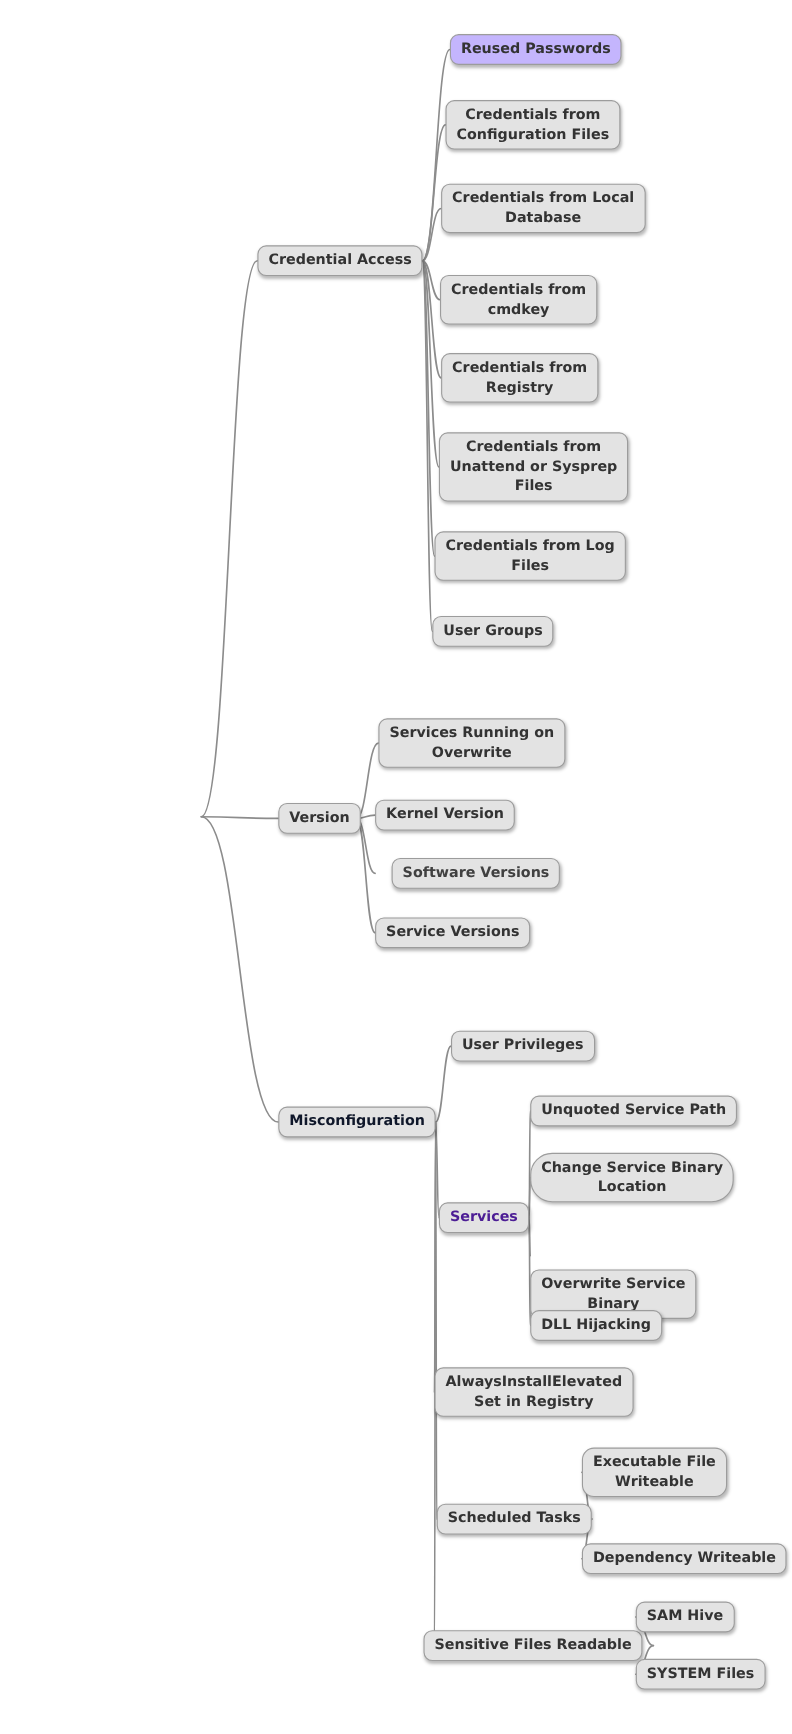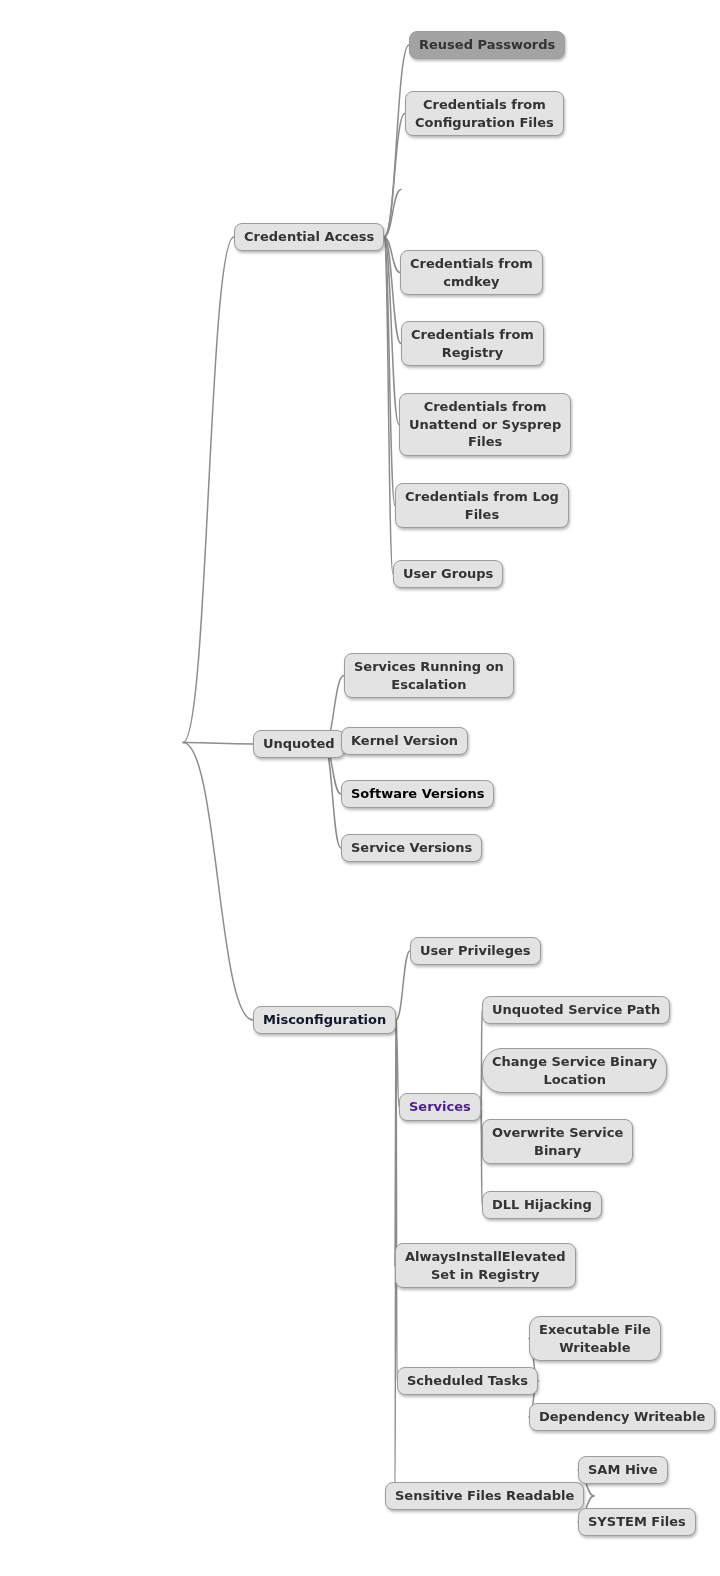--- a/index.html
+++ b/index.html
@@ -80,50 +80,52 @@
       <path d="M 481 1107 C 481.5 1107, 481.5 1070.5, 482 1070.5" class="edge" stroke="#8c8c8c"></path>
       <path d="M 481 1107 C 481.5 1107, 481.5 1141.5, 482 1141.5" class="edge" stroke="#8c8c8c"></path>
       <path d="M 481 1107 C 481.5 1107, 481.5 1205, 482 1205" class="edge" stroke="#8c8c8c"></path>
       <path d="M 538 1381 C 533.5 1381, 533.5 1338.5, 529 1338.5" class="edge" stroke="#8c8c8c"></path>
       <path d="M 538 1381 C 533.5 1381, 533.5 1417, 529 1417" class="edge" stroke="#8c8c8c"></path>
       <path d="M 594 1496 C 586 1496, 586 1470, 578 1470" class="edge" stroke="#8c8c8c"></path>
       <path d="M 594 1496 C 586 1496, 586 1522, 578 1522" class="edge" stroke="#8c8c8c"></path>
     </svg>
 
     <div class="node" style="left: 234px; top: 223px; background: rgb(227, 227, 227); border-color: rgb(156, 156, 156); color: rgb(51, 51, 51);">Credential Access</div>
-    <div class="node" style="left: 253px; top: 730px; background: rgb(227, 227, 227); border-color: rgb(156, 156, 156); color: rgb(51, 51, 51);">Unquoted</div>
+    <div class="node" style="left: 253px; top: 730px; background: rgb(227, 227, 227); border-color: rgb(156, 156, 156); color: rgb(51, 51, 51);">Version</div>
     <div class="node" style="left: 253px; top: 1006px; background: rgb(227, 227, 227); border-color: rgb(156, 156, 156); color: #0f172a;">Misconfiguration</div>
-    <div class="node" style="left: 409px; top: 31px; background: #a3a3a3; border-color: rgb(156, 156, 156); color: rgb(51, 51, 51);">Reused Passwords</div>
+    <div class="node" style="left: 409px; top: 31px; background: #c4b5fd; border-color: rgb(156, 156, 156); color: rgb(51, 51, 51);">Reused Passwords</div>
     <div class="node" style="left: 405px; top: 91px; background: rgb(227, 227, 227); border-color: rgb(156, 156, 156); color: rgb(51, 51, 51);">Credentials from
 Configuration Files</div>
+    <div class="node" style="left: 401px; top: 167px; background: rgb(227, 227, 227); border-color: rgb(156, 156, 156); color: rgb(51, 51, 51);">Credentials from Local
+Database</div>
     <div class="node" style="left: 400px; top: 250px; background: rgb(227, 227, 227); border-color: rgb(156, 156, 156); color: rgb(51, 51, 51);">Credentials from
 cmdkey</div>
     <div class="node" style="left: 401px; top: 321px; background: rgb(227, 227, 227); border-color: rgb(156, 156, 156); color: rgb(51, 51, 51);">Credentials from
 Registry</div>
     <div class="node" style="left: 399px; top: 393px; background: rgb(227, 227, 227); border-color: rgb(156, 156, 156); color: rgb(51, 51, 51);">Credentials from
 Unattend or Sysprep
 Files</div>
     <div class="node" style="left: 395px; top: 483px; background: rgb(227, 227, 227); border-color: rgb(156, 156, 156); color: rgb(51, 51, 51);">Credentials from Log
 Files</div>
     <div class="node" style="left: 393px; top: 560px; background: rgb(227, 227, 227); border-color: rgb(156, 156, 156); color: rgb(51, 51, 51);">User Groups</div>
     <div class="node" style="left: 344px; top: 653px; background: rgb(227, 227, 227); border-color: rgb(156, 156, 156); color: rgb(51, 51, 51);">Services Running on
-Escalation</div>
+Overwrite</div>
     <div class="node" style="left: 341px; top: 727px; background: rgb(227, 227, 227); border-color: rgb(156, 156, 156); color: rgb(51, 51, 51);">Kernel Version</div>
-    <div class="node" style="left: 341px; top: 780px; background: rgb(227, 227, 227); border-color: rgb(156, 156, 156); color: #000000;">Software Versions</div>
+    <div class="node" style="left: 356px; top: 780px; background: rgb(227, 227, 227); border-color: rgb(156, 156, 156); color: #404040;">Software Versions</div>
     <div class="node" style="left: 341px; top: 834px; background: rgb(227, 227, 227); border-color: rgb(156, 156, 156); color: rgb(51, 51, 51);">Service Versions</div>
     <div class="node" style="left: 410px; top: 937px; background: rgb(227, 227, 227); border-color: rgb(156, 156, 156); color: rgb(51, 51, 51);">User Privileges</div>
     <div class="node" style="left: 399px; top: 1093px; background: rgb(227, 227, 227); border-color: rgb(156, 156, 156); color: #4c1d95;">Services</div>
     <div class="node" style="left: 395px; top: 1243px; background: rgb(227, 227, 227); border-color: rgb(156, 156, 156); color: rgb(51, 51, 51);">AlwaysInstallElevated
 Set in Registry</div>
     <div class="node" style="left: 397px; top: 1367px; background: rgb(227, 227, 227); border-color: rgb(156, 156, 156); color: rgb(51, 51, 51);">Scheduled Tasks</div>
     <div class="node" style="left: 385px; top: 1482px; background: rgb(227, 227, 227); border-color: rgb(156, 156, 156); color: rgb(51, 51, 51);">Sensitive Files Readable</div>
     <div class="node" style="left: 482px; top: 996px; background: rgb(227, 227, 227); border-color: rgb(156, 156, 156); color: rgb(51, 51, 51);">Unquoted Service Path</div>
     <div class="node" style="left: 482px; top: 1048px; background: rgb(227, 227, 227); border-color: rgb(156, 156, 156); color: rgb(51, 51, 51); border-radius: 20px;">Change Service Binary
 Location</div>
-    <div class="node" style="left: 482px; top: 1119px; background: rgb(227, 227, 227); border-color: rgb(156, 156, 156); color: rgb(51, 51, 51);">Overwrite Service
+    <div class="node" style="left: 482px; top: 1154px; background: rgb(227, 227, 227); border-color: rgb(156, 156, 156); color: rgb(51, 51, 51);">Overwrite Service
 Binary</div>
     <div class="node" style="left: 482px; top: 1191px; background: rgb(227, 227, 227); border-color: rgb(156, 156, 156); color: rgb(51, 51, 51);">DLL Hijacking</div>
     <div class="node" style="left: 529px; top: 1316px; background: rgb(227, 227, 227); border-color: rgb(156, 156, 156); color: rgb(51, 51, 51); border-radius: 11px;">Executable File
 Writeable</div>
     <div class="node" style="left: 529px; top: 1403px; background: rgb(227, 227, 227); border-color: rgb(156, 156, 156); color: rgb(51, 51, 51);">Dependency Writeable</div>
     <div class="node" style="left: 578px; top: 1456px; background: rgb(227, 227, 227); border-color: rgb(156, 156, 156); color: rgb(51, 51, 51);">SAM Hive</div>
     <div class="node" style="left: 578px; top: 1508px; background: rgb(227, 227, 227); border-color: rgb(156, 156, 156); color: rgb(51, 51, 51);">SYSTEM Files</div>
   </div>
 
 </body></html>

